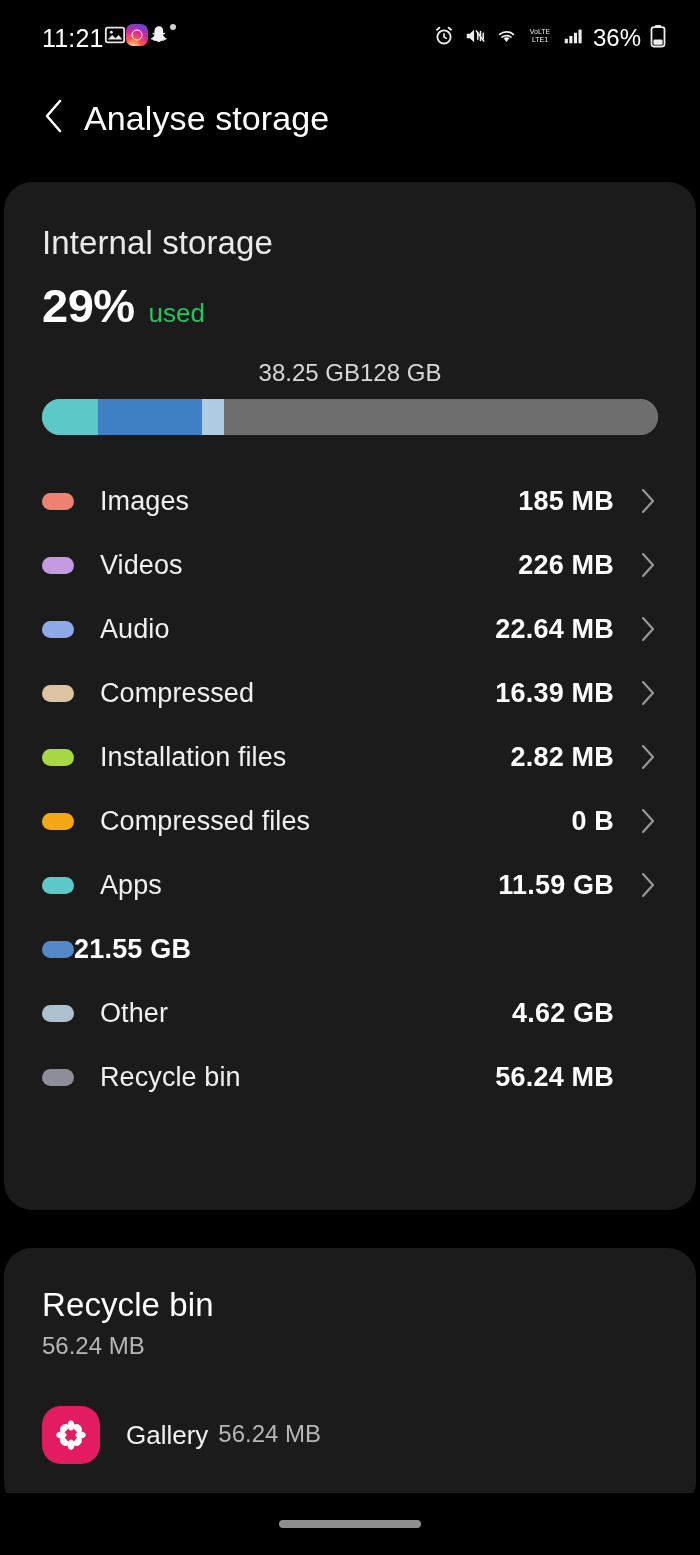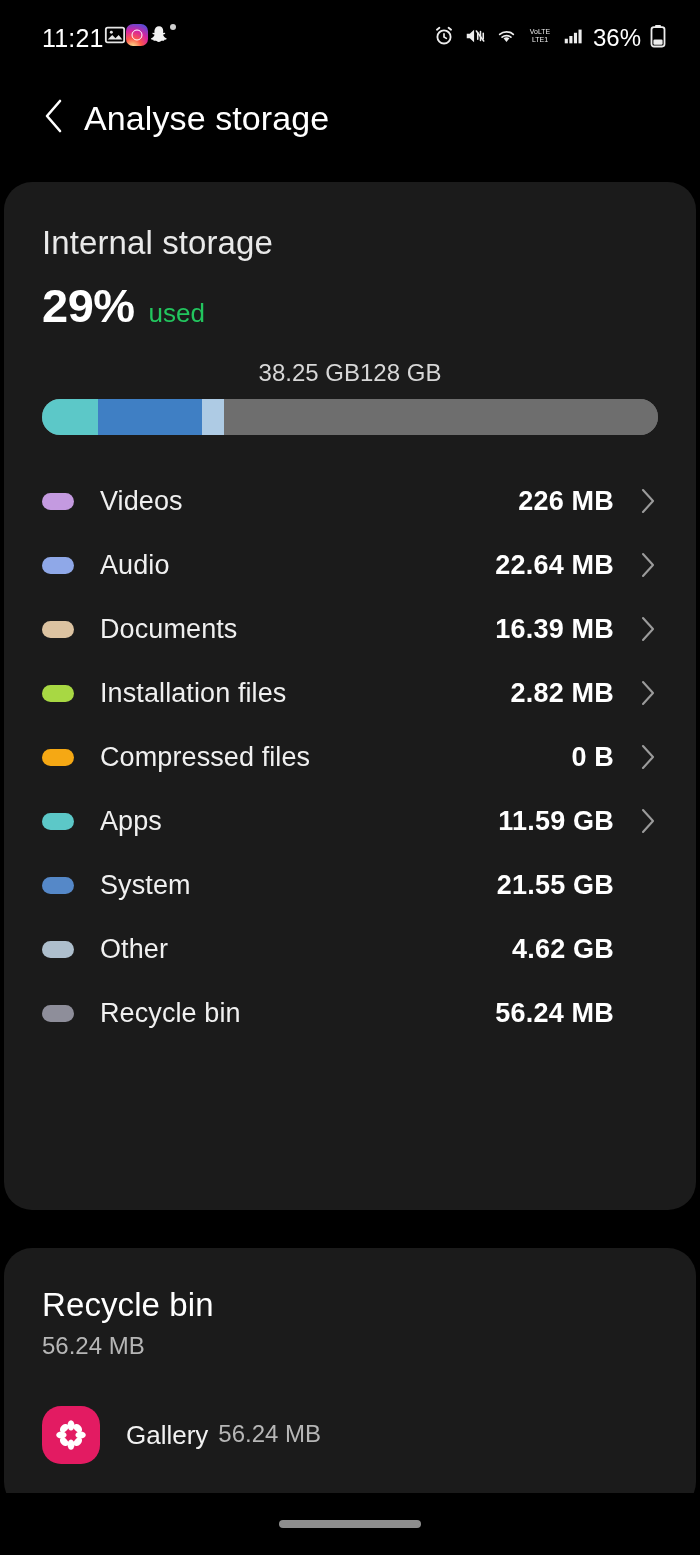--- a/index.html
+++ b/index.html
@@ -367,20 +367,30 @@
 
     <div id="storage-bar" style="background: rgb(110, 110, 110);">
         <div class="bar-seg" style="width: 9.1%; background: rgb(92, 200, 200);"></div>
         <div class="bar-seg" style="width: 16.9%; background: rgb(63, 127, 196);"></div>
         <div class="bar-seg" style="width: 3.6%; background: rgb(174, 203, 228);"></div>
         <div class="bar-seg" style="width: 70.4%; background: rgb(110, 110, 110);"></div>
       </div>
 
     <div id="category-list">
         <div class="cat-row">
+          <span class="cat-dot" style="background: rgb(239, 129, 115);"></span>
+          <span class="cat-label">Images</span>
+          <span class="cat-value">185 MB</span>
+          <span class="cat-chevron">
+            <svg width="16" height="28" viewBox="0 0 16 28">
+              <path d="M3 3l10 11L3 25" fill="none" stroke="#9b9b9b" stroke-width="2.1" stroke-linecap="round" stroke-linejoin="round"></path>
+            </svg>
+          </span>
+        </div>
+        <div class="cat-row">
           <span class="cat-dot" style="background: rgb(196, 154, 224);"></span>
           <span class="cat-label">Videos</span>
           <span class="cat-value">226 MB</span>
           <span class="cat-chevron">
             <svg width="16" height="28" viewBox="0 0 16 28">
               <path d="M3 3l10 11L3 25" fill="none" stroke="#9b9b9b" stroke-width="2.1" stroke-linecap="round" stroke-linejoin="round"></path>
             </svg>
           </span>
         </div>
         <div class="cat-row">
@@ -388,21 +398,21 @@
           <span class="cat-label">Audio</span>
           <span class="cat-value">22.64 MB</span>
           <span class="cat-chevron">
             <svg width="16" height="28" viewBox="0 0 16 28">
               <path d="M3 3l10 11L3 25" fill="none" stroke="#9b9b9b" stroke-width="2.1" stroke-linecap="round" stroke-linejoin="round"></path>
             </svg>
           </span>
         </div>
         <div class="cat-row">
           <span class="cat-dot" style="background: rgb(220, 195, 161);"></span>
-          <span class="cat-label">Documents</span>
+          <span class="cat-label">Compressed</span>
           <span class="cat-value">16.39 MB</span>
           <span class="cat-chevron">
             <svg width="16" height="28" viewBox="0 0 16 28">
               <path d="M3 3l10 11L3 25" fill="none" stroke="#9b9b9b" stroke-width="2.1" stroke-linecap="round" stroke-linejoin="round"></path>
             </svg>
           </span>
         </div>
         <div class="cat-row">
           <span class="cat-dot" style="background: rgb(168, 216, 67);"></span>
           <span class="cat-label">Installation files</span>
@@ -428,21 +438,20 @@
           <span class="cat-label">Apps</span>
           <span class="cat-value">11.59 GB</span>
           <span class="cat-chevron">
             <svg width="16" height="28" viewBox="0 0 16 28">
               <path d="M3 3l10 11L3 25" fill="none" stroke="#9b9b9b" stroke-width="2.1" stroke-linecap="round" stroke-linejoin="round"></path>
             </svg>
           </span>
         </div>
         <div class="cat-row">
           <span class="cat-dot" style="background: rgb(85, 136, 200);"></span>
-          <span class="cat-label">System</span>
           <span class="cat-value">21.55 GB</span>
           <span class="cat-chevron empty"></span>
         </div>
         <div class="cat-row">
           <span class="cat-dot" style="background: rgb(174, 191, 205);"></span>
           <span class="cat-label">Other</span>
           <span class="cat-value">4.62 GB</span>
           <span class="cat-chevron empty"></span>
         </div>
         <div class="cat-row">

